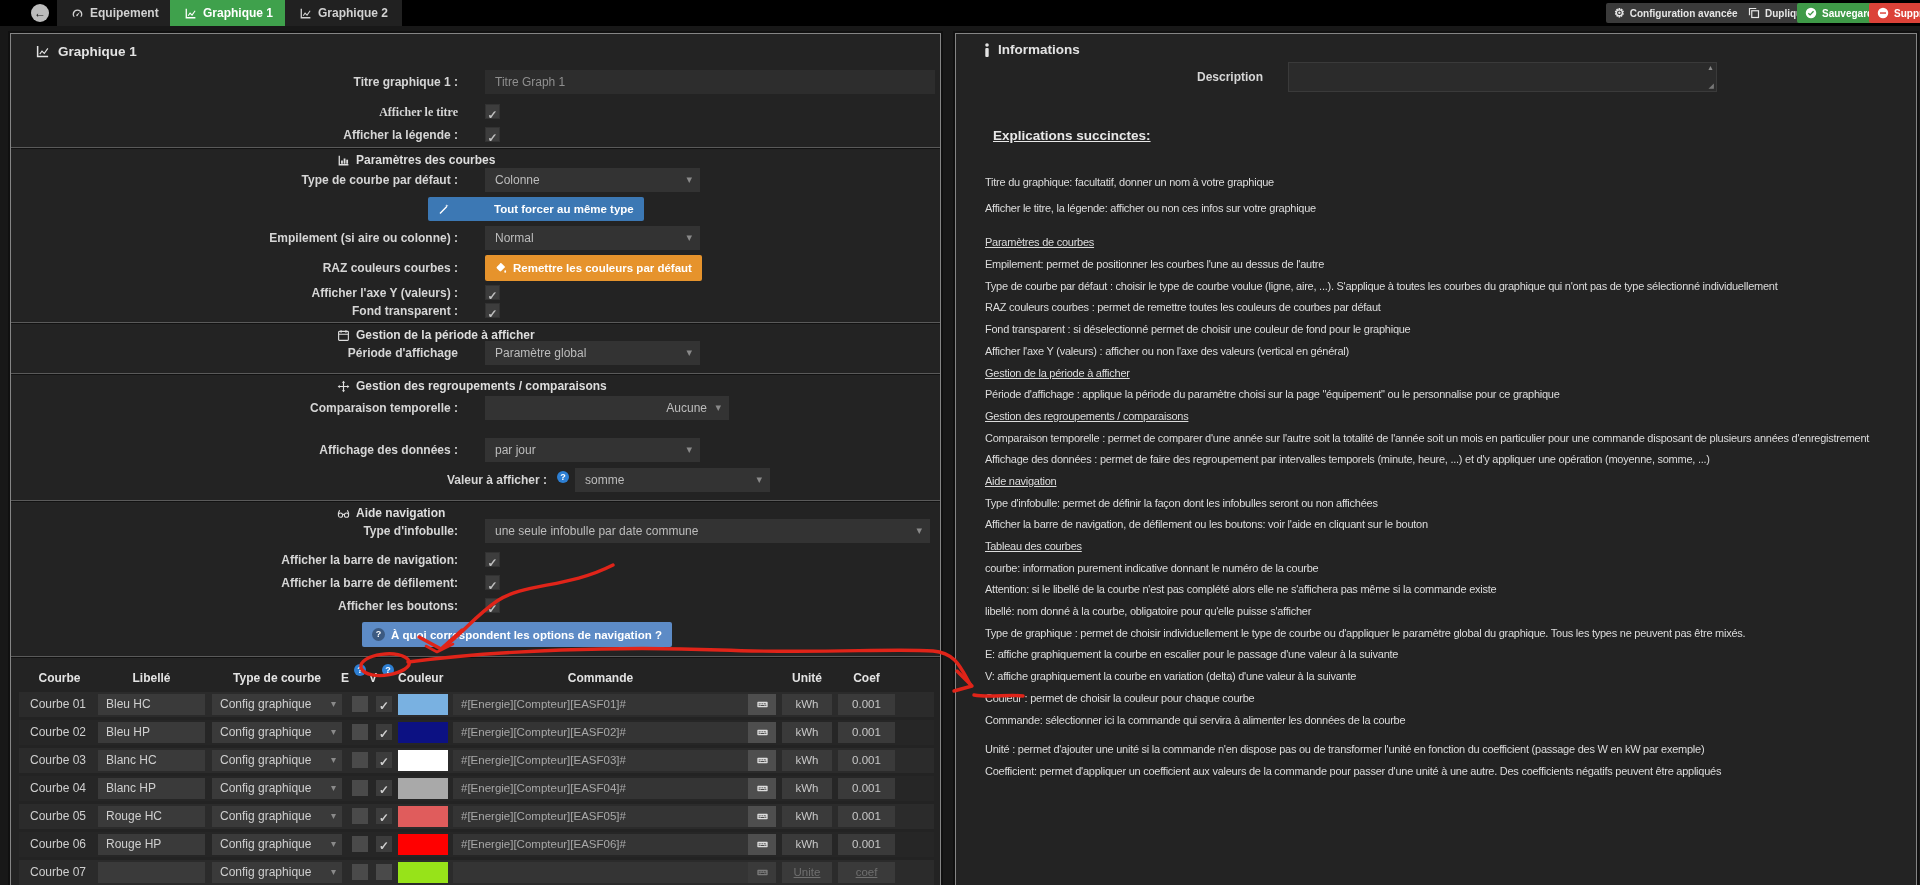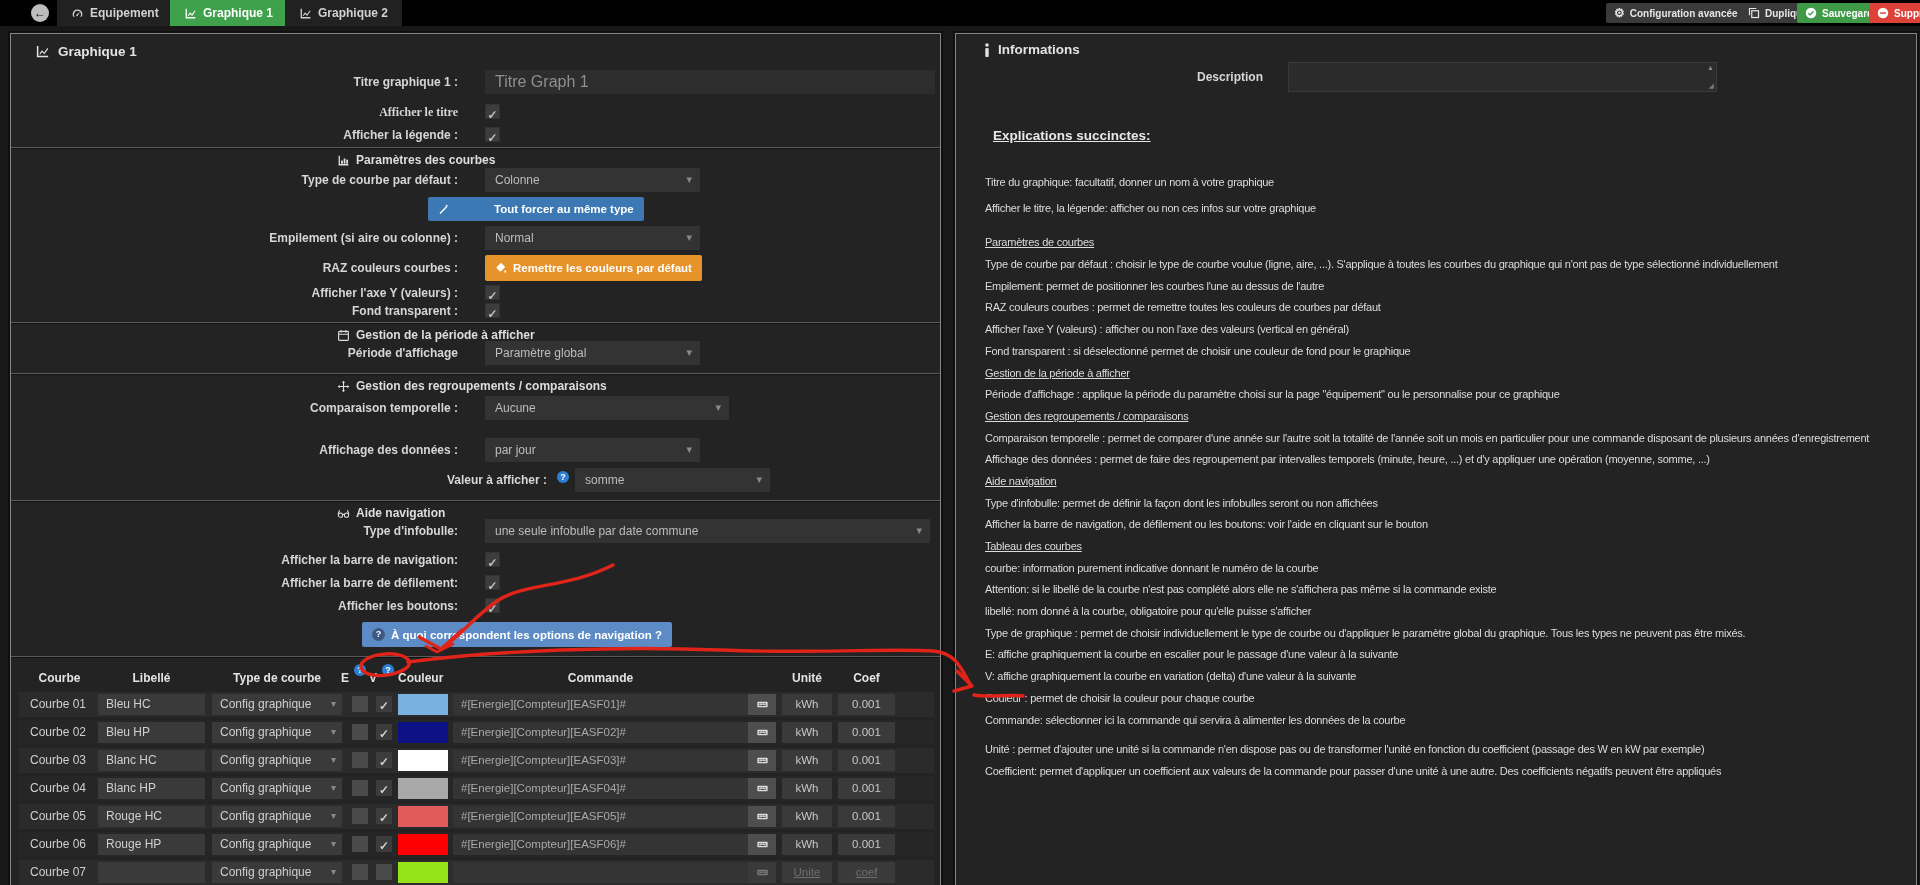--- a/index.html
+++ b/index.html
@@ -39,21 +39,21 @@
   .flabel { position:absolute; left:0; width:447px; text-align:right;
             font-size:12px; font-weight:bold; color:#d6d6d6; white-space:nowrap; }
   .fsection { position:absolute; left:326px; display:flex; align-items:center; gap:6px;
               font-size:12px; font-weight:bold; color:#dedede; }
   .fsection svg { width:13px; height:13px; }
 
   .select { position:absolute; height:24px; background:#333; color:#bdbdbd; font-size:12px;
             line-height:24px; padding:0 22px 0 10px; cursor:pointer; white-space:nowrap; overflow:hidden; }
   .select::after { content:"▾"; position:absolute; right:8px; top:0; line-height:23px;
                    color:#8a8a8a; font-size:11px; }
-  .tinput { position:absolute; height:24px; background:#2d2d2d; color:#8f8f8f; font-size:16px;
+  .tinput { position:absolute; height:24px; background:#2d2d2d; color:#8f8f8f; font-size:12px;
             line-height:24px; padding:0 10px; cursor:text; }
 
   .cb { position:absolute; width:15px; height:15px; background:#3d3d3d; border:1px solid #323232;
         text-align:center; cursor:pointer; }
   .cb.checked::after { content:"✓"; color:#c0c0c0; font-size:12px; line-height:13px; font-weight:bold; }
 
   .btn { position:absolute; display:flex; align-items:center; gap:6px; font-size:11.5px; font-weight:bold;
          color:#fff; border-radius:2px; padding:0 10px; cursor:pointer; white-space:nowrap; }
   .btn svg { width:12px; height:12px; }
   .btn.blue   { background:#3c78b4; }
@@ -250,21 +250,21 @@
   <div class="sep" style="top:339px;"></div>
 
   <div class="fsection" style="top:345px;">
     <svg viewBox="0 0 16 16" fill="currentColor">
         <path d="M8 .8l2 2.6H6zM8 15.2l-2-2.6h4zM.8 8l2.6-2v4zM15.2 8l-2.6 2V6zM7.3 3.4h1.4v9.2H7.3zM3.4 7.3h9.2v1.4H3.4z"></path>
       </svg>
     <span>Gestion des regroupements / comparaisons</span>
   </div>
 
   <span class="flabel" style="top:367px;">Comparaison temporelle :</span>
-  <div class="select" style="left:474px; top:362px; width:244px;">
+  <div class="select" style="left:474px; top:362px; width:244px;text-align:right;">
     <span>Aucune</span>
   </div>
 
   <span class="flabel" style="top:409px;">Affichage des données :</span>
   <div class="select" style="left:474px; top:404px; width:215px;">
     <span>par jour</span>
   </div>
 
   <span class="flabel" style="top:439px; width:536px;padding-left:28px;">Valeur à afficher :</span>
   <span class="help helpabs" style="left:546px; top:437px;">?</span>
@@ -448,25 +448,25 @@
     <span class="ta-up">▲</span>
     <span class="ta-grip">◢</span>
   </div>
 
   <div class="xheading">Explications succinctes:</div>
 
   <div id="explanations">
       <div class="xline">Titre du graphique: facultatif, donner un nom à votre graphique</div>
       <div class="xline" style="margin-top: 4px;">Afficher le titre, la légende: afficher ou non ces infos sur votre graphique</div>
       <div class="xline xhead" style="margin-top: 13px;">Paramètres de courbes</div>
+      <div class="xline">Empilement: permet de positionner les courbes l'une au dessus de l'autre</div>
       <div class="xline">Type de courbe par défaut : choisir le type de courbe voulue (ligne, aire, ...). S'applique à toutes les courbes du graphique qui n'ont pas de type sélectionné individuellement</div>
-      <div class="xline">Empilement: permet de positionner les courbes l'une au dessus de l'autre</div>
       <div class="xline">RAZ couleurs courbes : permet de remettre toutes les couleurs de courbes par défaut</div>
+      <div class="xline">Fond transparent : si déselectionné permet de choisir une couleur de fond pour le graphique</div>
       <div class="xline">Afficher l'axe Y (valeurs) : afficher ou non l'axe des valeurs (vertical en général)</div>
-      <div class="xline">Fond transparent : si déselectionné permet de choisir une couleur de fond pour le graphique</div>
       <div class="xline xhead">Gestion de la période à afficher</div>
       <div class="xline">Période d'affichage : applique la période du paramètre choisi sur la page "équipement" ou le personnalise pour ce graphique</div>
       <div class="xline xhead">Gestion des regroupements / comparaisons</div>
       <div class="xline">Comparaison temporelle : permet de comparer d'une année sur l'autre soit la totalité de l'année soit un mois en particulier pour une commande disposant de plusieurs années d'enregistrement</div>
       <div class="xline">Affichage des données : permet de faire des regroupement par intervalles temporels (minute, heure, ...) et d'y appliquer une opération (moyenne, somme, ...)</div>
       <div class="xline xhead">Aide navigation</div>
       <div class="xline">Type d'infobulle: permet de définir la façon dont les infobulles seront ou non affichées</div>
       <div class="xline">Afficher la barre de navigation, de défilement ou les boutons: voir l'aide en cliquant sur le bouton</div>
       <div class="xline xhead">Tableau des courbes</div>
       <div class="xline">courbe: information purement indicative donnant le numéro de la courbe</div>

